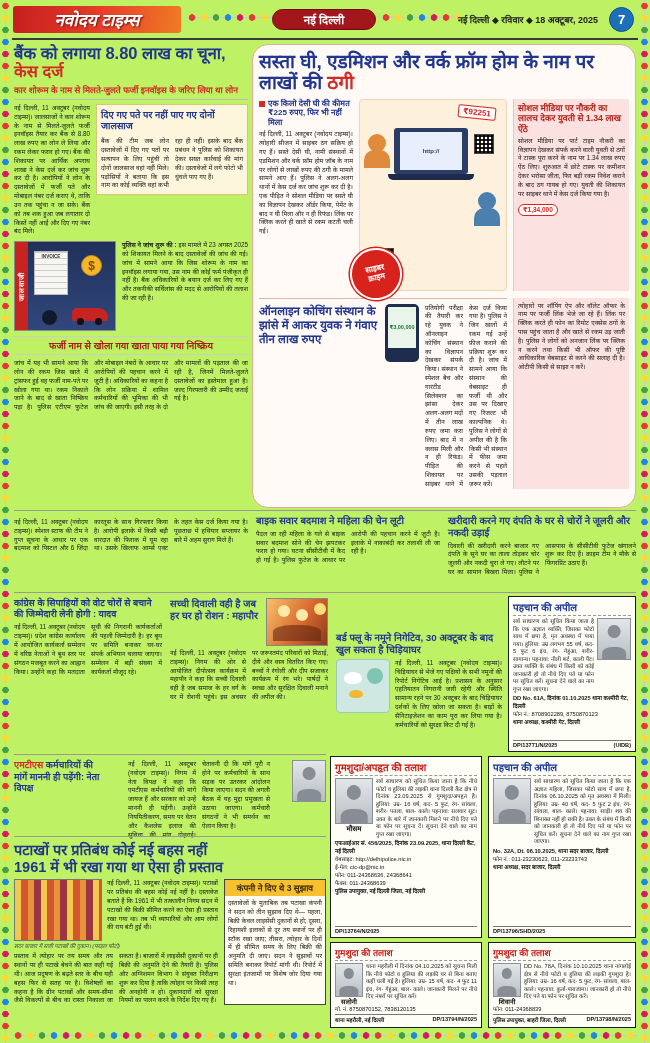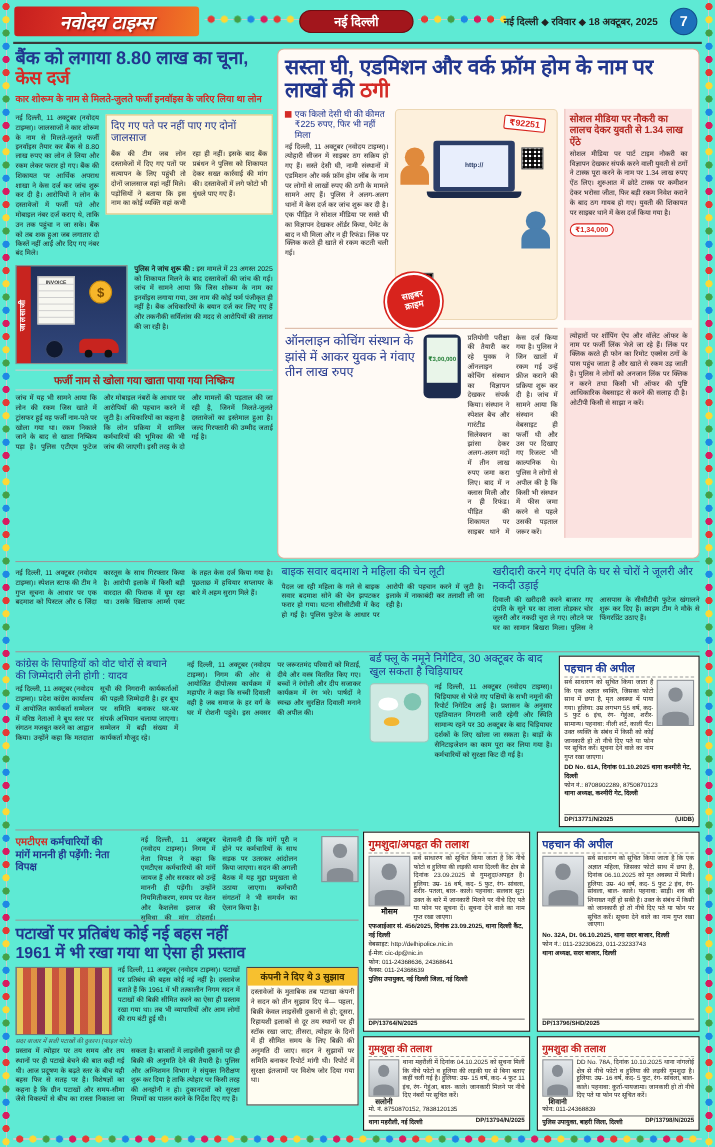--- a/index.html
+++ b/index.html
@@ -1,26 +1,26 @@
 <!DOCTYPE html>
 <html lang="hi"><head>
 <meta charset="utf-8">
 <style>
   *{margin:0;padding:0;box-sizing:border-box}
   body{font-family:"Liberation Sans","DejaVu Sans",sans-serif;background:#e9e9e9}
-  .page{position:relative;width:650px;height:1043px;background:#5eead4;margin:0 auto;overflow:hidden}
+  .page{position:relative;width:650px;height:1043px;background:#bef264;margin:0 auto;overflow:hidden}
   .abs{position:absolute}
   .blue{color:#21368e}
   .red{color:#d4２b26;color:#d42b26}
   .body-txt{font-size:6.3px;line-height:1.4;color:#1c1c1c;text-align:justify}
   .tiny{font-size:5.7px;line-height:1.32;color:#222;text-align:justify}
   .meta{font-size:5.7px;line-height:1.4;color:#111}
   .cols-2{column-count:2;column-gap:6px}
   .cols-3{column-count:3;column-gap:6px}
-  .hl{font-weight:normal;color:#21368e}
+  .hl{font-weight:bold;color:#21368e}
   .rule{position:absolute;height:1px;background:#9a9a9a}
   .rule-dark{position:absolute;height:2px;background:#3a3a3a}
   
   .lights-v{position:absolute;top:0;height:1043px;width:9px;
     background-image:
       radial-gradient(circle 3px at 4.5px 6px,#e53935 3px,transparent 3.5px),
       radial-gradient(circle 3px at 4.5px 18px,#fdd835 3px,transparent 3.5px),
       radial-gradient(circle 3px at 4.5px 30px,#43a047 3px,transparent 3.5px),
       radial-gradient(circle 3px at 4.5px 42px,#1e88e5 3px,transparent 3.5px),
       radial-gradient(circle 3px at 4.5px 54px,#d81b60 3px,transparent 3.5px),
@@ -121,42 +121,42 @@
 
   <section class="abs" style="left:14px;top:44px;width:234px;height:464px">
     <h1 style="font-size:16.5px;line-height:1.12;font-weight:bold">
       <span class="blue">बैंक को लगाया 8.80 लाख का चूना,</span>
       <span class="red">केस दर्ज</span>
     </h1>
     <div class="red" style="font-size:8.6px;font-weight:bold;margin-top:3px;border-bottom:1px solid #bbb;padding-bottom:3px">कार शोरूम के नाम से मिलते-जुलते फर्जी इनवॉइस के जरिए लिया था लोन</div>
     <div style="display:flex;gap:6px;margin-top:4px">
       <div class="body-txt" style="width:76px">नई दिल्ली, 11 अक्टूबर (नवोदय टाइम्स)। जालसाजों ने कार शोरूम के नाम से मिलते-जुलते फर्जी इनवॉइस तैयार कर बैंक से 8.80 लाख रुपए का लोन ले लिया और रकम लेकर फरार हो गए। बैंक की शिकायत पर आर्थिक अपराध शाखा ने केस दर्ज कर जांच शुरू कर दी है। आरोपियों ने लोन के दस्तावेजों में फर्जी पते और मोबाइल नंबर दर्ज कराए थे, ताकि उन तक पहुंचा न जा सके। बैंक को तब शक हुआ जब लगातार दो किस्तें नहीं आईं और दिए गए नंबर बंद मिले।</div>
       <div style="flex:1;background:#fdf6dc;border:1px solid #d9c47e;padding:4px;align-self:flex-start">
-        <div class="blue" style="font-size:9.5px;font-weight:normal;line-height:1.18;margin-bottom:6px">दिए गए पते पर नहीं पाए गए दोनों जालसाज</div>
+        <div class="blue" style="font-size:9.5px;font-weight:bold;line-height:1.18;margin-bottom:6px">दिए गए पते पर नहीं पाए गए दोनों जालसाज</div>
         <div class="body-txt cols-2">बैंक की टीम जब लोन दस्तावेजों में दिए गए पतों पर सत्यापन के लिए पहुंची तो दोनों जालसाज वहां नहीं मिले। पड़ोसियों ने बताया कि इस नाम का कोई व्यक्ति वहां कभी रहा ही नहीं। इसके बाद बैंक प्रबंधन ने पुलिस को शिकायत देकर सख्त कार्रवाई की मांग की। दस्तावेजों में लगे फोटो भी धुंधले पाए गए हैं।</div>
       </div>
     </div>
     <div style="display:flex;gap:6px;margin-top:5px">
       <div class="fraud-img" style="width:102px;height:90px">
         <div class="vtag">जालसाजी</div>
         <div class="invoice-sheet">INVOICE</div>
         <div class="dollar-coin">$</div>
         <div class="car-shape"></div>
         <div class="hacker"></div>
       </div>
       <div class="body-txt" style="flex:1">
         <b>पुलिस ने जांच शुरू की :</b>
         <span>इस मामले में 23 अगस्त 2025 को शिकायत मिलने के बाद दस्तावेजों की जांच की गई। जांच में सामने आया कि जिस शोरूम के नाम का इनवॉइस लगाया गया, उस नाम की कोई फर्म पंजीकृत ही नहीं है। बैंक अधिकारियों के बयान दर्ज कर लिए गए हैं और तकनीकी सर्विलांस की मदद से आरोपियों की तलाश की जा रही है।</span>
       </div>
     </div>
     <div style="margin-top:5px;font-size:9.5px;font-weight:bold;color:#a8201c;text-align:center;border-top:1px solid #ccc;border-bottom:1px solid #ccc;padding:2px 0">फर्जी नाम से खोला गया खाता पाया गया निष्क्रिय</div>
     <div class="body-txt cols-3" style="margin-top:4px">जांच में यह भी सामने आया कि लोन की रकम जिस खाते में ट्रांसफर हुई वह फर्जी नाम-पते पर खोला गया था। रकम निकाले जाने के बाद से खाता निष्क्रिय पड़ा है। पुलिस एटीएम फुटेज और मोबाइल नंबरों के आधार पर आरोपियों की पहचान करने में जुटी है। अधिकारियों का कहना है कि लोन प्रक्रिया में शामिल कर्मचारियों की भूमिका की भी जांच की जाएगी। इसी तरह के दो और मामलों की पड़ताल की जा रही है, जिनमें मिलते-जुलते दस्तावेजों का इस्तेमाल हुआ है। जल्द गिरफ्तारी की उम्मीद जताई गई है।</div>
   </section>
 
-  <section class="abs" style="left:252px;top:44px;width:384px;height:464px;border:1px solid #e0ae99;border-radius:6px;background:#fffaf5;padding:6px">
+  <section class="abs" style="left:252px;top:44px;width:384px;height:464px;border:1px solid #e0ae99;border-radius:16px;background:#fffaf5;padding:6px">
     <h1 style="font-size:19px;line-height:1.12;font-weight:bold">
       <span class="blue">सस्ता घी, एडमिशन और वर्क फ्रॉम होम के नाम पर लाखों की</span>
       <span class="red">ठगी</span>
     </h1>
     <div style="display:flex;gap:6px;margin-top:5px;height:192px">
       <div style="width:94px">
         <div style="display:flex;gap:3px;margin-bottom:3px">
           <span style="width:6px;height:6px;background:#d42b26;margin-top:2px;flex:none"></span>
           <span class="hl" style="font-size:8px;line-height:1.2">एक किलो देसी घी की कीमत ₹225 रुपए, फिर भी नहीं मिला</span>
         </div>
@@ -210,24 +210,28 @@
   </section>
 
   <div class="rule" style="left:14px;right:14px;top:592px"></div>
 
   <section class="abs" style="left:14px;top:598px;width:148px;height:152px">
     <div class="hl" style="font-size:9.2px;line-height:1.22">कांग्रेस के सिपाहियों को वोट चोरों से बचाने की जिम्मेदारी लेनी होगी : यादव</div>
     <div class="body-txt cols-2" style="margin-top:3px">नई दिल्ली, 11 अक्टूबर (नवोदय टाइम्स)। प्रदेश कांग्रेस कार्यालय में आयोजित कार्यकर्ता सम्मेलन में वरिष्ठ नेताओं ने बूथ स्तर पर संगठन मजबूत करने का आह्वान किया। उन्होंने कहा कि मतदाता सूची की निगरानी कार्यकर्ताओं की पहली जिम्मेदारी है। हर बूथ पर समिति बनाकर घर-घर संपर्क अभियान चलाया जाएगा। सम्मेलन में बड़ी संख्या में कार्यकर्ता मौजूद रहे।</div>
   </section>
 
   <section class="abs" style="left:170px;top:598px;width:158px;height:152px">
+    <div style="display:flex;gap:5px">
+      <div class="hl" style="flex:1;font-size:9.8px;line-height:1.22">सच्ची दिवाली वही है जब हर घर हो रोशन : महापौर</div>
+      <div class="photo-event" style="width:62px;height:48px;flex:none"></div>
+    </div>
     <div class="body-txt cols-2" style="margin-top:3px">नई दिल्ली, 11 अक्टूबर (नवोदय टाइम्स)। निगम की ओर से आयोजित दीपोत्सव कार्यक्रम में महापौर ने कहा कि सच्ची दिवाली वही है जब समाज के हर वर्ग के घर में रोशनी पहुंचे। इस अवसर पर जरूरतमंद परिवारों को मिठाई, दीये और वस्त्र वितरित किए गए। बच्चों ने रंगोली और दीप सजाकर कार्यक्रम में रंग भरे। पार्षदों ने स्वच्छ और सुरक्षित दिवाली मनाने की अपील की।</div>
   </section>
 
-  <section class="abs" style="left:336px;top:594px;width:166px;height:152px">
+  <section class="abs" style="left:336px;top:632px;width:166px;height:152px">
     <div class="hl" style="font-size:9.8px;line-height:1.22">बर्ड फ्लू के नमूने निगेटिव, 30 अक्टूबर के बाद खुल सकता है चिड़ियाघर</div>
     <div style="display:flex;gap:5px;margin-top:3px">
       <div class="zoo-cartoon" style="width:54px;height:54px"></div>
       <div class="body-txt" style="flex:1">नई दिल्ली, 11 अक्टूबर (नवोदय टाइम्स)। चिड़ियाघर से भेजे गए पक्षियों के सभी नमूनों की रिपोर्ट निगेटिव आई है। प्रशासन के अनुसार एहतियातन निगरानी जारी रहेगी और स्थिति सामान्य रहने पर 30 अक्टूबर के बाद चिड़ियाघर दर्शकों के लिए खोला जा सकता है। बाड़ों के सैनिटाइजेशन का काम पूरा कर लिया गया है। कर्मचारियों को सुरक्षा किट दी गई है।</div>
     </div>
   </section>
 
   <section class="abs cl-box" style="left:508px;top:596px;width:128px;height:156px">
     <div class="cl-title blue-t">पहचान की अपील</div>
     <div style="display:flex;gap:3px;margin-top:2px">

